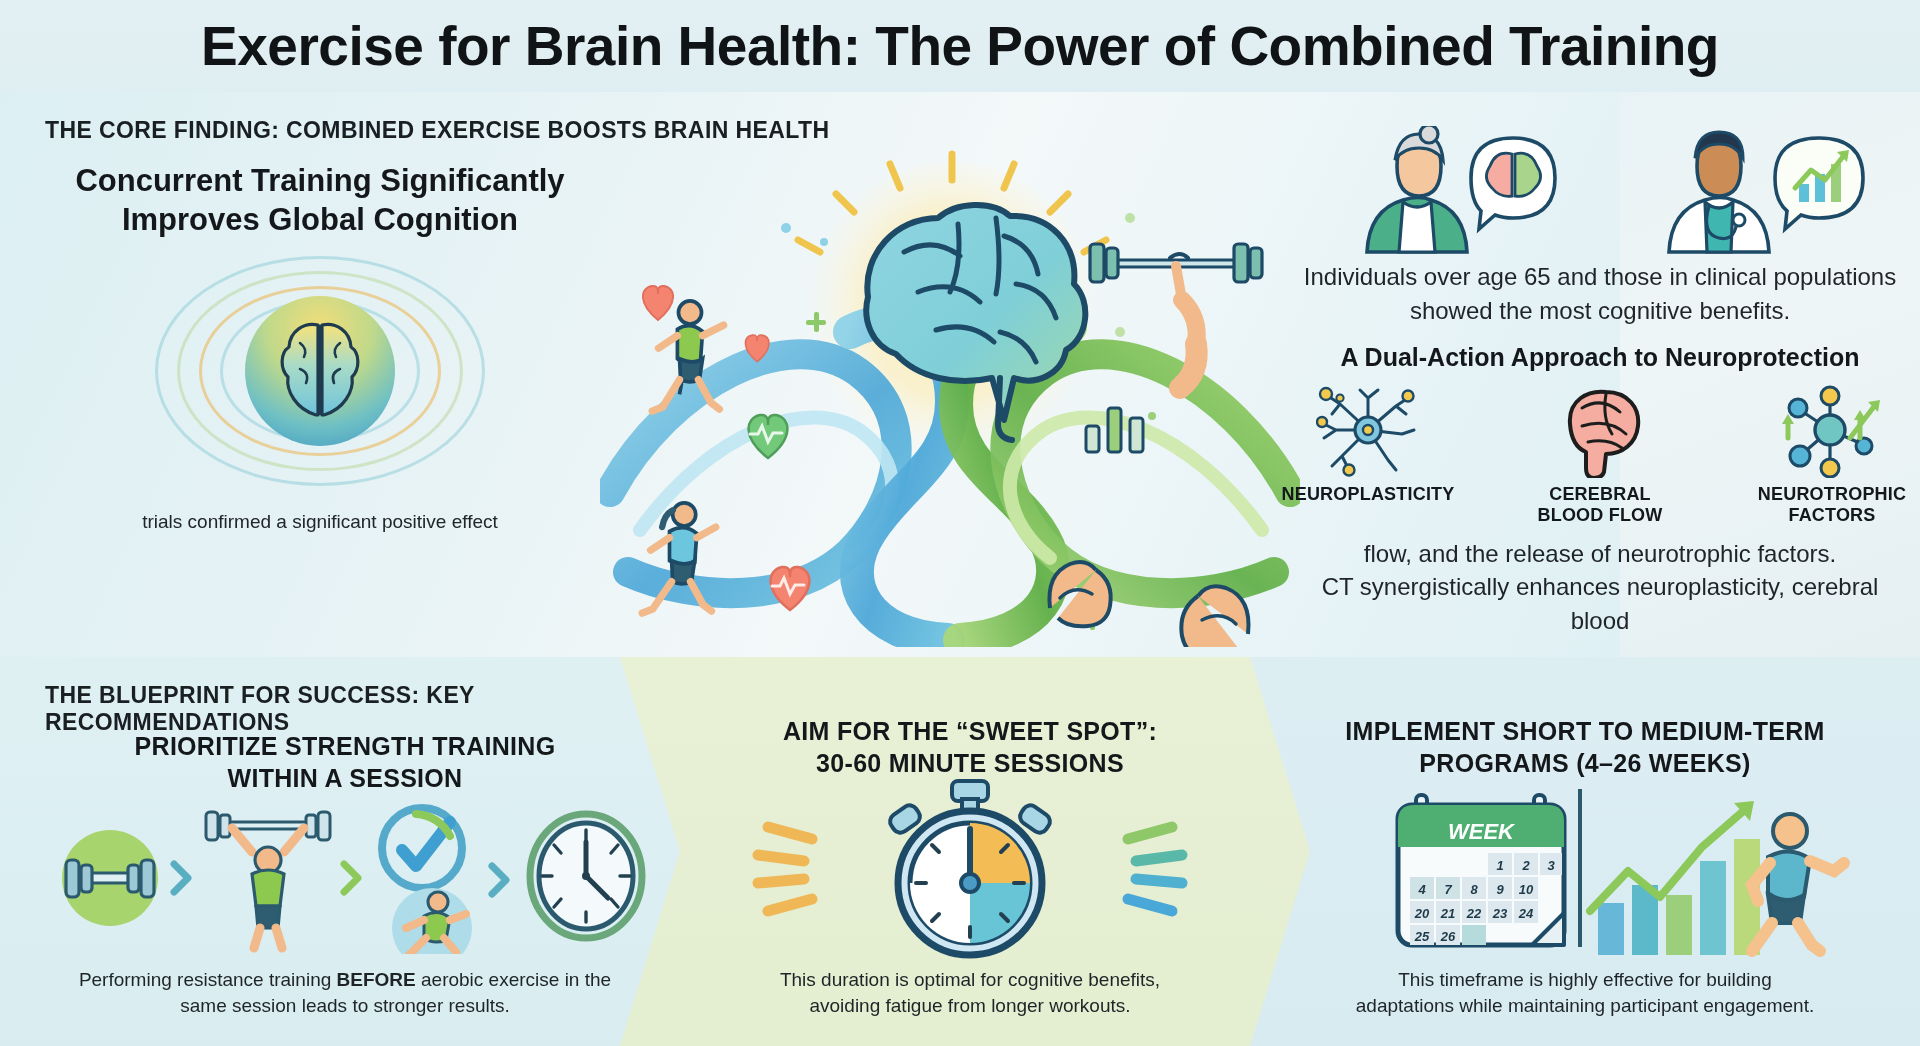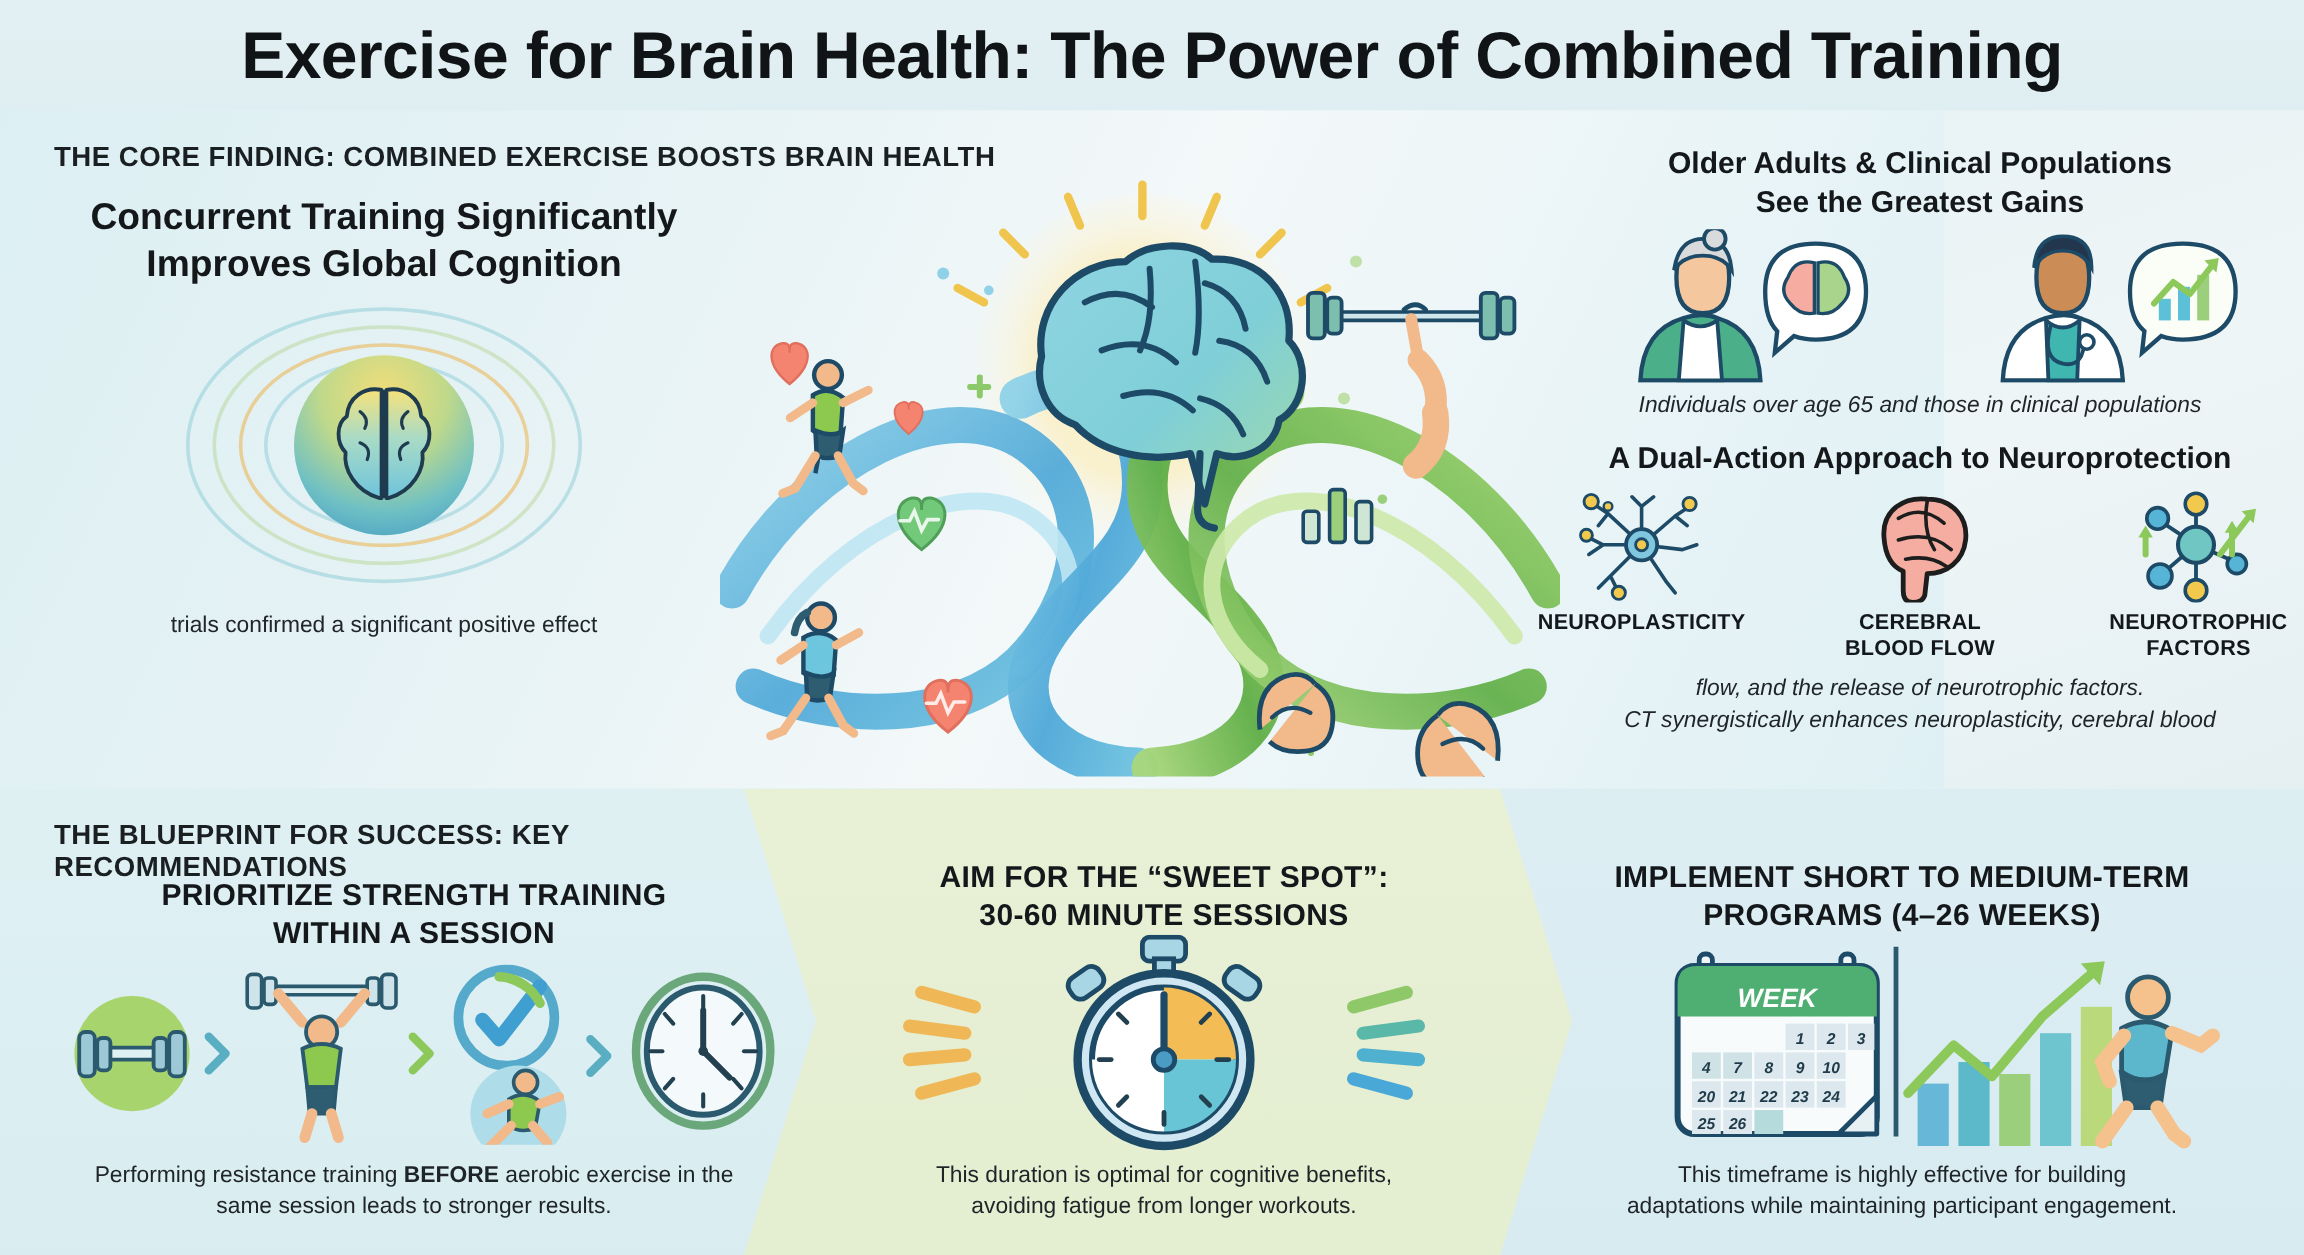--- a/index.html
+++ b/index.html
@@ -78,22 +78,22 @@
   .right-col {
     position: absolute; top: 28px; left: 1290px; width: 620px; height: 530px;
     display: flex; flex-direction: column; align-items: center;
   }
   .right-head {
     font-size: 25px; font-weight: 700; color: #14181b; text-align: center;
     line-height: 1.3; width: 600px;
   }
   .right-head.second { margin-top: 14px; }
   .right-caption {
-    font-size: 19px; line-height: 1.4; color: #1e2428; text-align: center;
-    width: 600px; font-weight: 500; font-style: italic;
+    font-size: 24px; line-height: 1.4; color: #1e2428; text-align: center;
+    width: 600px; font-weight: 500;
   }
   .people-row {
     display: flex; justify-content: center; gap: 78px; margin-top: 6px; margin-bottom: 6px;
   }
   .neuro-row {
     display: flex; justify-content: center; gap: 72px; margin-top: 8px;
   }
   .neuro-item { width: 160px; display: flex; flex-direction: column; align-items: center; }
   .neuro-label {
     margin-top: 6px; font-size: 18px; font-weight: 700; color: #13181c;
@@ -321,24 +321,20 @@
         <g transform="translate(486,270)">
           <rect x="0" y="24" width="13" height="26" rx="3" fill="#cfe6d4" stroke="#1d4a66" stroke-width="3"></rect>
           <rect x="22" y="6" width="13" height="44" rx="3" fill="#9ccf7c" stroke="#1d4a66" stroke-width="3"></rect>
           <rect x="44" y="16" width="13" height="34" rx="3" fill="#cfe6d4" stroke="#1d4a66" stroke-width="3"></rect>
           <circle cx="66" cy="14" r="4" fill="#9ccf7c"></circle>
         </g>
       </svg>
     </div>
 
     <div class="right-col">
-      <div class="right-head">
-        <div>Older Adults &amp; Clinical Populations</div>
-        <div>See the Greatest Gains</div>
-      </div>
 
       <div class="people-row">
 
         <svg width="232" height="128" viewBox="0 0 232 128">
           <path d="M38 126 q2 -42 36 -52 q16 -5 28 0 q34 10 36 52 Z" fill="#4bb08a" stroke="#1d4a66" stroke-width="3.6"></path>
           <path d="M74 76 q14 10 28 0 l4 50 h-36 Z" fill="#ffffff" stroke="#1d4a66" stroke-width="3.2"></path>
           <path d="M68 40 q0 -28 22 -28 q22 0 22 28 q0 30 -22 30 q-22 0 -22 -30 Z" fill="#f4c79f" stroke="#1d4a66" stroke-width="3.6"></path>
           <path d="M66 34 q4 -26 24 -26 q22 0 24 26 q-8 -12 -24 -12 q-16 0 -24 12 Z" fill="#d8dadb" stroke="#1d4a66" stroke-width="3.2"></path>
           <circle cx="100" cy="8" r="9" fill="#d8dadb" stroke="#1d4a66" stroke-width="3.2"></circle>
           <g>
@@ -361,20 +357,21 @@
             <rect x="176" y="48" width="10" height="28" fill="#5bc0d8"></rect>
             <rect x="192" y="38" width="10" height="38" fill="#9ccf7c"></rect>
             <path d="M156 62 L172 44 L186 54 L206 28" fill="none" stroke="#8cc85a" stroke-width="5" stroke-linecap="round" stroke-linejoin="round"></path>
             <path d="M198 26 l12 -2 l-2 12 Z" fill="#8cc85a"></path>
           </g>
         </svg>
       </div>
 
       <div class="right-caption">
         <div>Individuals over age 65 and those in clinical populations</div>
+        <div>showed the most cognitive benefits.</div>
       </div>
 
       <div class="right-head second">A Dual-Action Approach to Neuroprotection</div>
 
       <div class="neuro-row">
         <div class="neuro-item">
           <svg width="104" height="96" viewBox="0 0 104 96">
             <g stroke="#1d4a66" stroke-width="3" fill="none" stroke-linecap="round">
               <path d="M52 48 L24 22 M24 22 L12 14 M24 22 L16 32"></path>
               <path d="M52 48 L20 48 M20 48 L8 42 M20 48 L8 56"></path>

